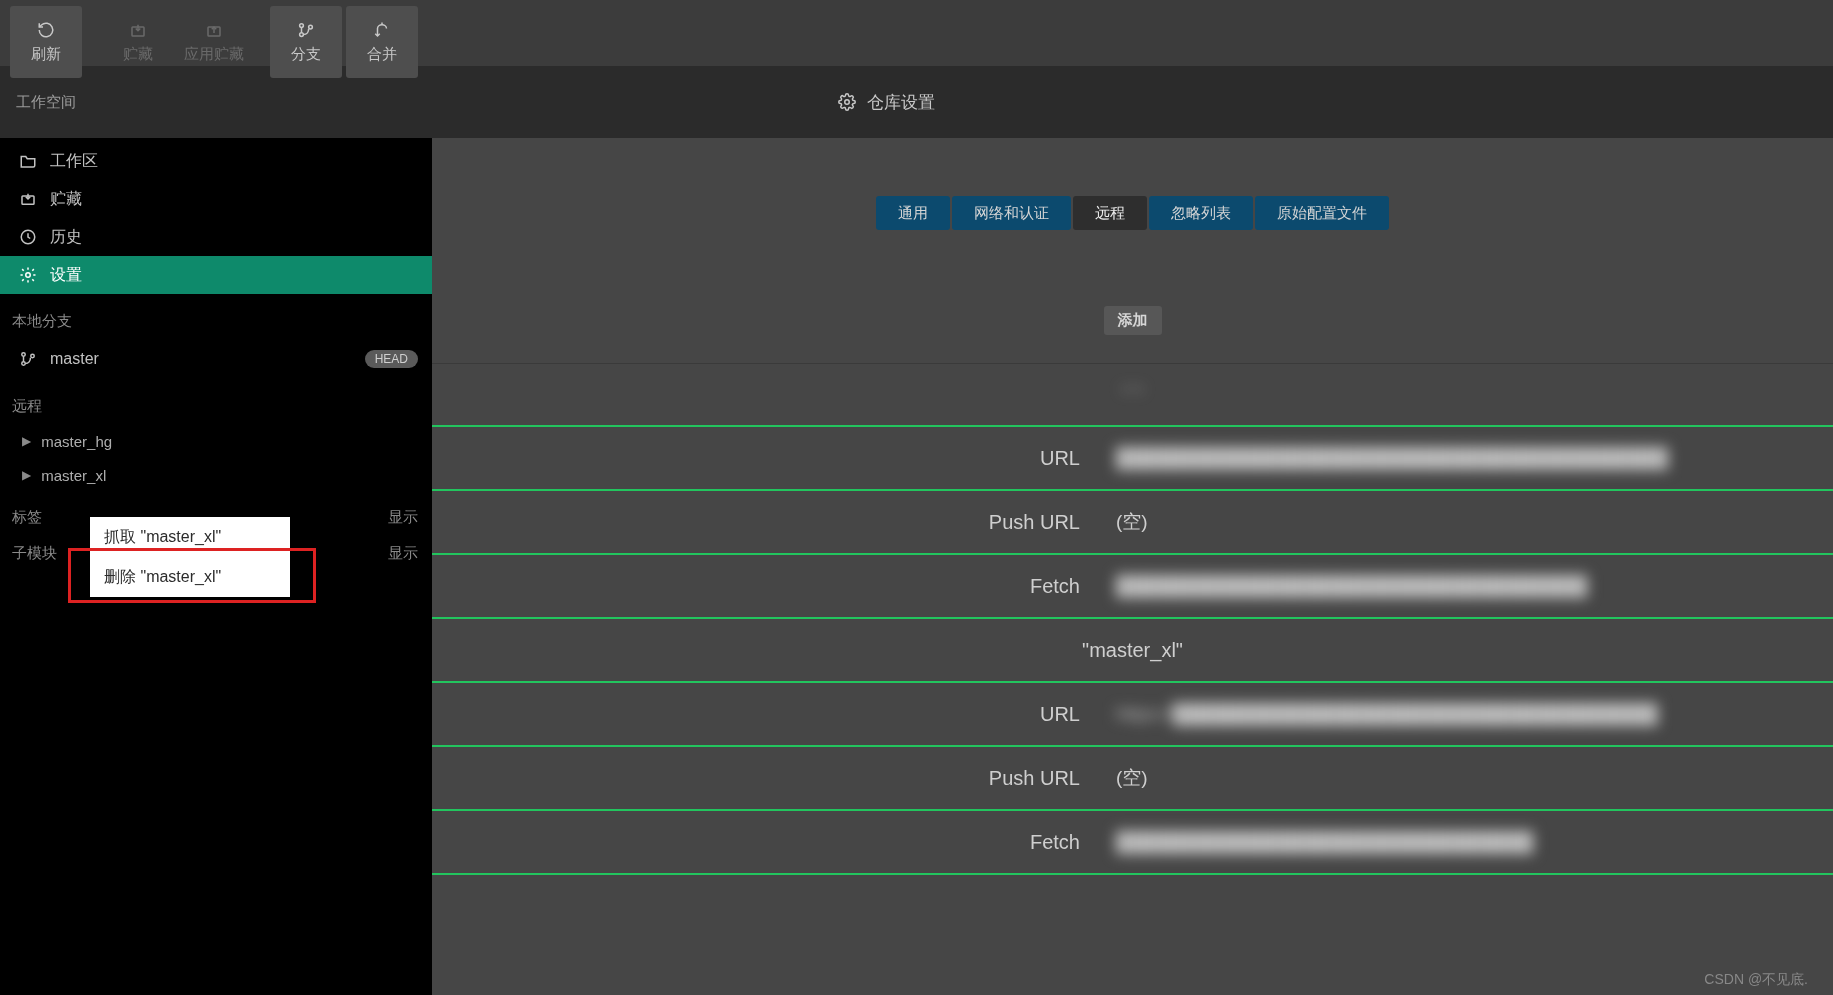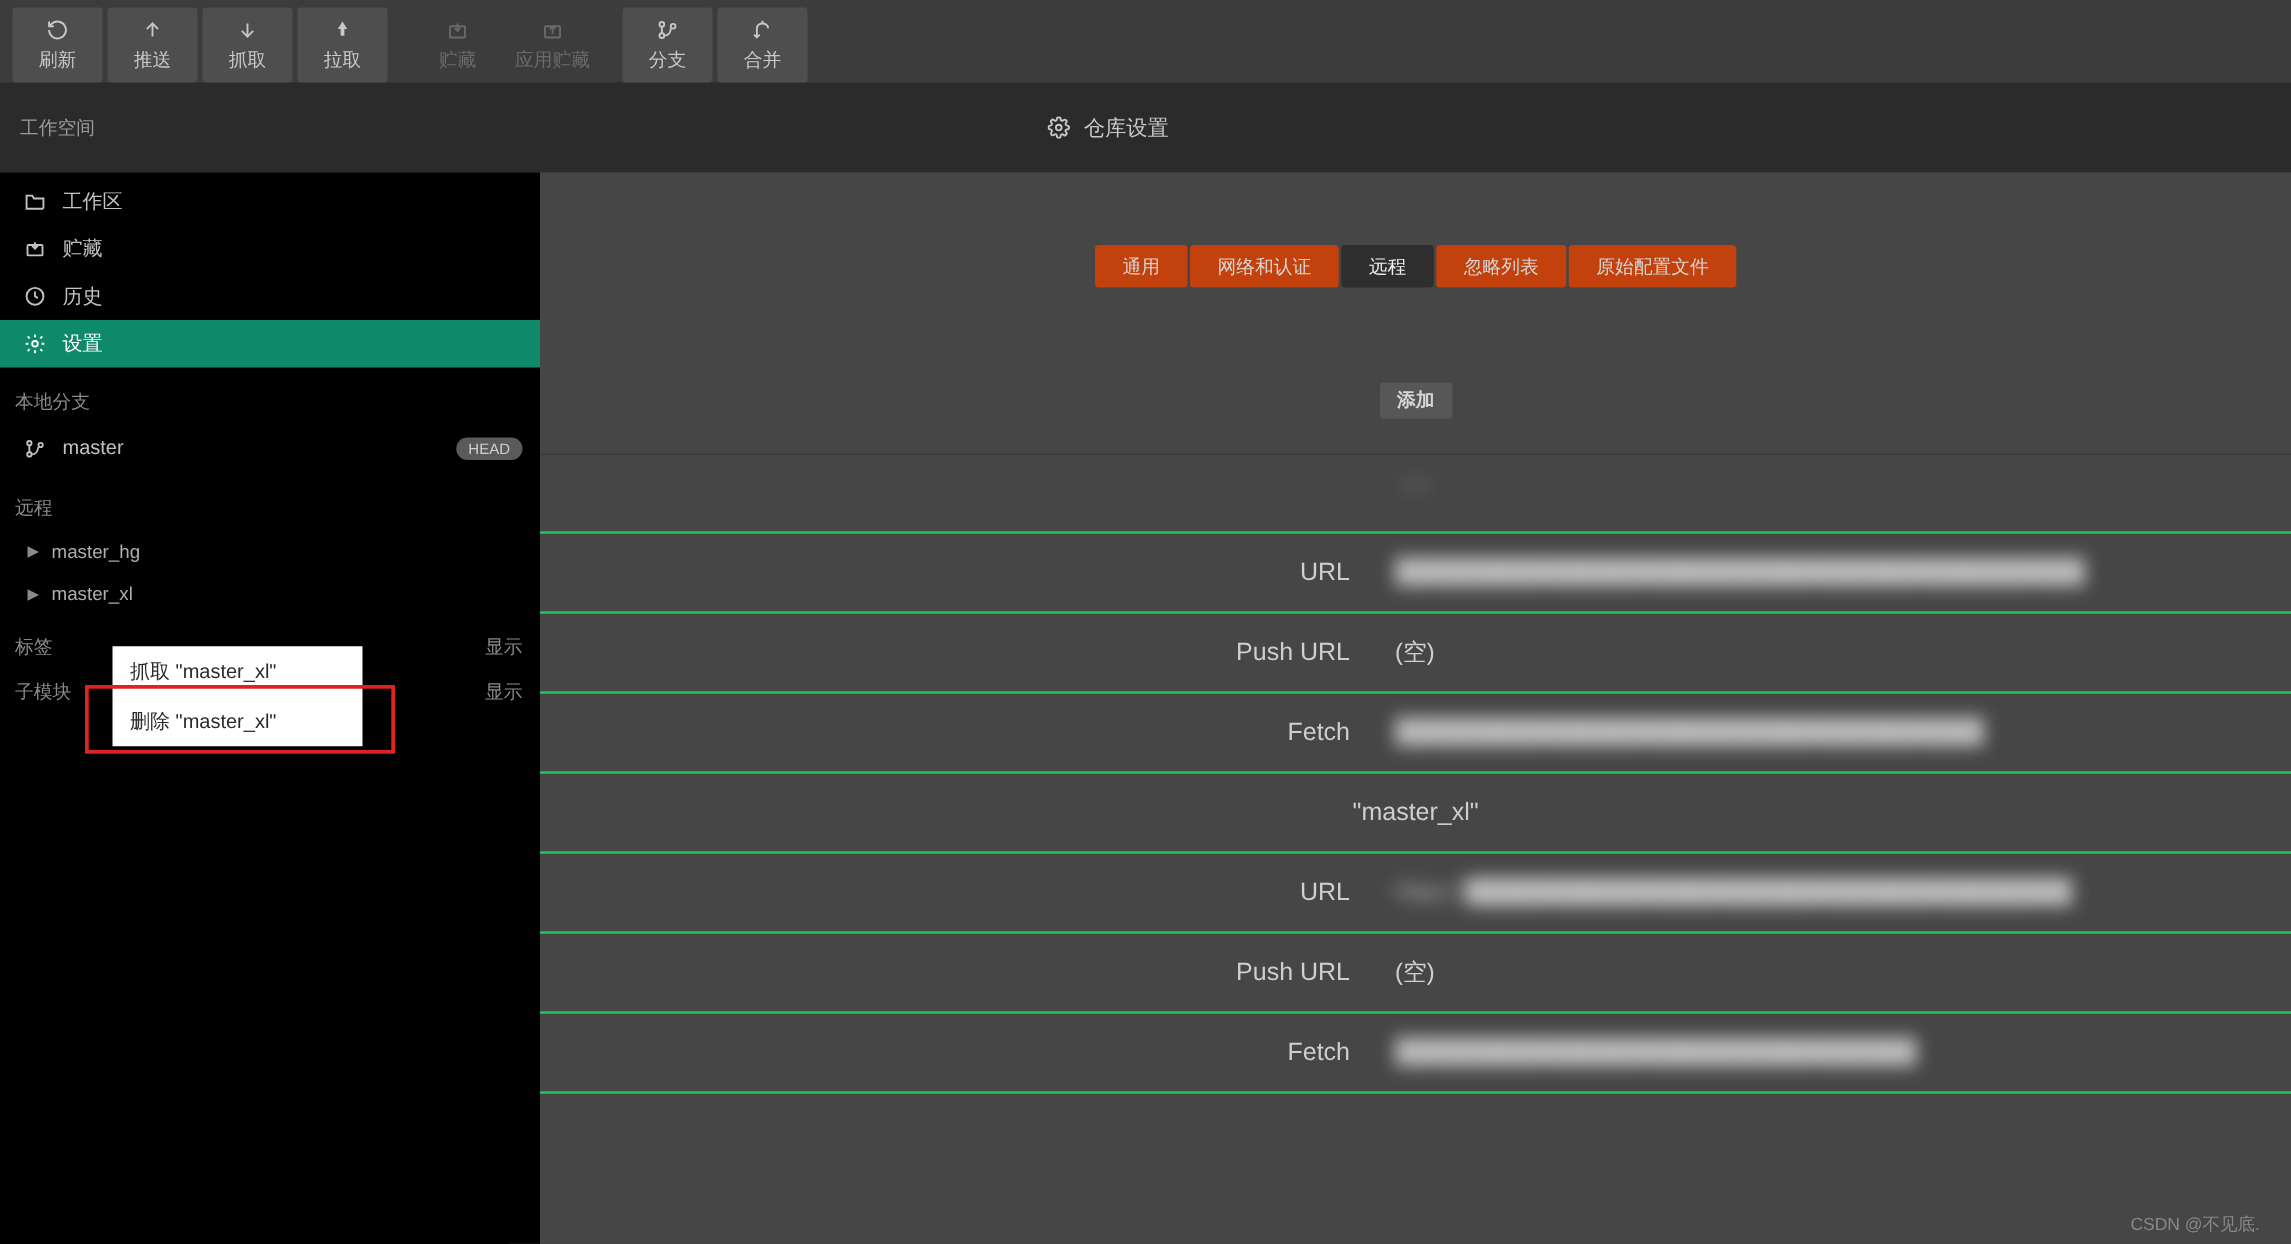--- a/index.html
+++ b/index.html
@@ -21,21 +21,21 @@
   padding: 6px 10px 0 10px;
   gap: 4px;
   background: #3c3c3c;
 }
 .toolbar-group {
   display: flex;
   gap: 4px;
 }
 .toolbar-btn {
   width: 72px;
-  height: 60px;
+  height: 72px;
   background: #4e4e4e;
   border-radius: 3px;
   display: flex;
   flex-direction: column;
   align-items: center;
   justify-content: center;
   gap: 6px;
   cursor: pointer;
   font-size: 15px;
   color: #c8c8c8;
@@ -171,21 +171,21 @@
   background: #464646;
   position: relative;
   padding-top: 58px;
 }
 .tabbar {
   display: flex;
   justify-content: center;
   gap: 0;
 }
 .tab {
-  background: #c2410c;
+  background: #0c4a6e;
   color: #d6d6d6;
   font-size: 15px;
   height: 34px;
   padding: 0 22px;
   display: flex;
   align-items: center;
   border-radius: 3px;
   margin: 0 1px;
   cursor: pointer;
 }
@@ -285,48 +285,20 @@
 <div class="toolbar">
   <div class="toolbar-group">
     <div class="toolbar-btn">
       <span class="ticon">
         <svg width="18" height="18" viewBox="0 0 24 24" fill="none" stroke="currentColor" stroke-width="2">
             <path d="M3 12a9 9 0 1 0 3-6.7L3 8"></path>
             <path d="M3 3v5h5"></path>
           </svg>
       </span>
       <span>刷新</span>
-    </div>
-  </div>
-  <div class="toolbar-group">
-    <div class="toolbar-btn">
-      <span class="ticon">
-        <svg width="18" height="18" viewBox="0 0 24 24" fill="none" stroke="currentColor" stroke-width="2">
-            <path d="M12 19V6"></path>
-            <path d="M6 11l6-6 6 6"></path>
-          </svg>
-      </span>
-      <span>推送</span>
-    </div>
-    <div class="toolbar-btn">
-      <span class="ticon">
-        <svg width="18" height="18" viewBox="0 0 24 24" fill="none" stroke="currentColor" stroke-width="2">
-            <path d="M12 5v13"></path>
-            <path d="M6 13l6 6 6-6"></path>
-          </svg>
-      </span>
-      <span>抓取</span>
-    </div>
-    <div class="toolbar-btn">
-      <span class="ticon">
-        <svg width="18" height="18" viewBox="0 0 24 24" fill="currentColor">
-            <path d="M12 3l5 8h-3v7h-4v-7H7z"></path>
-          </svg>
-      </span>
-      <span>拉取</span>
     </div>
   </div>
   <div class="toolbar-sep"></div>
   <div class="toolbar-group">
     <div class="toolbar-btn disabled">
       <span class="ticon">
         <svg width="18" height="18" viewBox="0 0 24 24" fill="none" stroke="currentColor" stroke-width="2">
             <rect x="4" y="8" width="16" height="12" rx="1"></rect>
             <path d="M12 5v8"></path>
             <path d="M9 10l3 3 3-3"></path>

